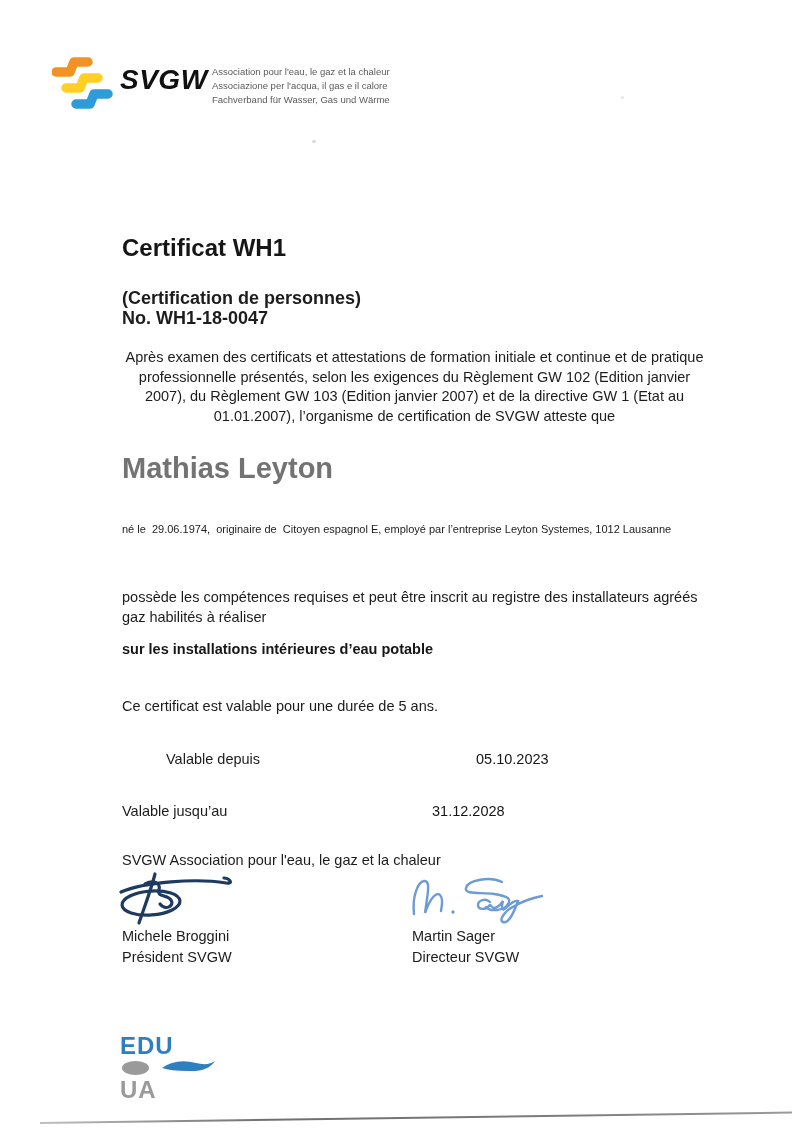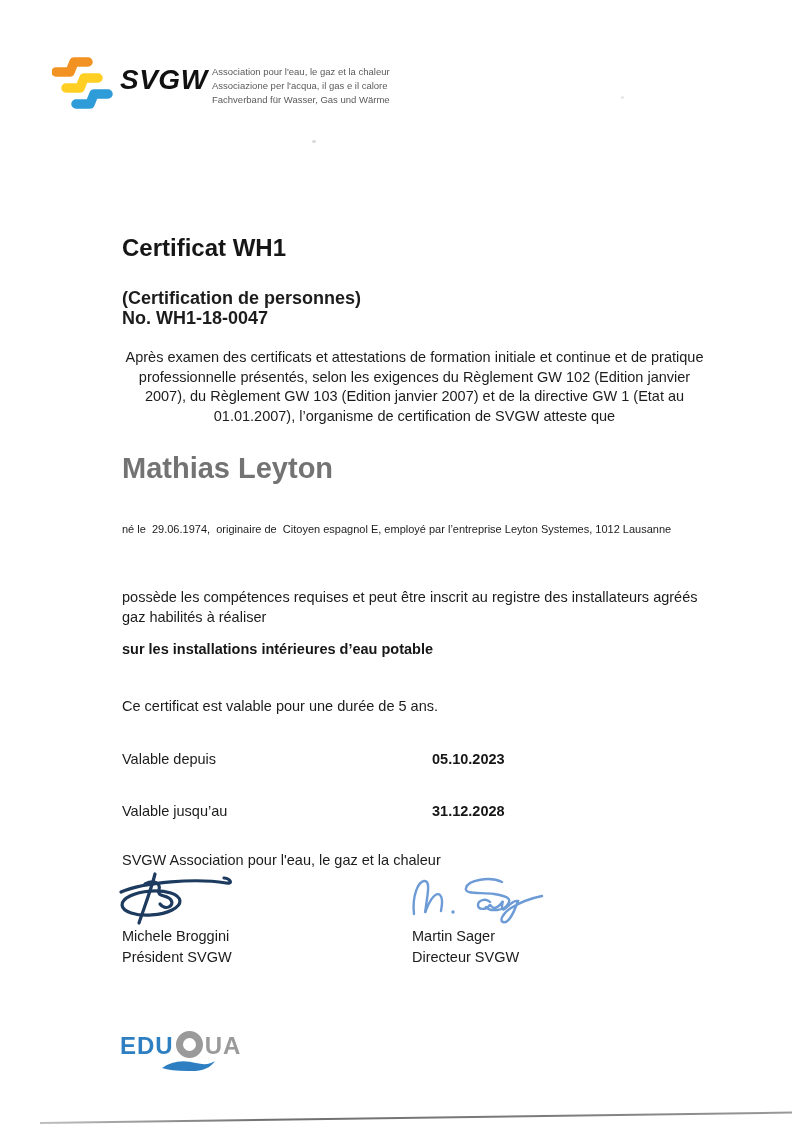--- a/index.html
+++ b/index.html
@@ -27,37 +27,37 @@
   .title { position:absolute; left:122px; top:234px; font-size:24px; font-weight:700; color:#161616; }
   .subtitle { position:absolute; left:122px; top:288px; font-size:18px; font-weight:700; line-height:20px; color:#1c1c1c; }
   .intro { position:absolute; left:122px; top:348px; width:585px; font-size:14.5px; line-height:19.5px; color:#1c1c1c;text-align:center; }
   .holder-name { position:absolute; left:122px; top:452px; font-size:29px; font-weight:700; color:#737373; }
   .holder-details { position:absolute; left:122px; top:520px; width:588px; font-size:11px; line-height:19.5px; white-space:pre-wrap; color:#1c1c1c; }
   .competence-intro { position:absolute; left:122px; top:588px; width:585px; font-size:14.5px; line-height:19.5px; color:#1c1c1c; }
   .scope { position:absolute; left:122px; top:640px; font-size:14.5px; font-weight:700; line-height:19.5px; color:#161616; }
   .validity-note { position:absolute; left:122px; top:698px; font-size:14.5px; color:#1c1c1c; }
 
   .label { position:absolute; left:122px; font-size:14.5px; color:#1c1c1c; }
-  .value { position:absolute; left:432px; font-size:14.5px; font-weight:700; color:#161616; }
-  .row-from { top:751px; }
+  .value { position:absolute; left:432px; font-size:14.5px; font-weight:400; color:#161616; }
+  .row-from { top:751px;margin-left:44px; }
   .row-to   { top:803px; }
 
   .org-line { position:absolute; left:122px; top:852px; font-size:14.5px; color:#1c1c1c; }
 
   
   .sig-left  { position:absolute; left:114px; top:870px; }
   .sig-right { position:absolute; left:406px; top:868px; }
   .sig-left path, .sig-left ellipse { fill:none; stroke:var(--signature-left-ink); stroke-width:3.2; stroke-linecap:round; }
   .sig-right path { fill:none; stroke:var(--signature-right-ink); stroke-width:2.4; stroke-linecap:round; }
   .sig-block { position:absolute; top:926px; font-size:14.5px; line-height:21px; color:#1c1c1c; }
   .sig-block-left  { left:122px; }
   .sig-block-right { left:412px; }
 
   
-  .eduqua { position:absolute; left:120px; top:1030px; height:46px; display:flex; align-items:flex-start; }
+  .eduqua { position:absolute; left:120px; top:1030px; height:46px; display:flex; align-items:flex-start;flex-direction:column; }
   .eduqua-part { font-size:24px; font-weight:800; letter-spacing:1px; padding-top:2px; }
   .eduqua-edu { color:var(--eduqua-blue); }
   .eduqua-ua  { color:var(--eduqua-gray); }
   .eduqua-ring {
     width:27px; height:27px; border:7px solid var(--eduqua-gray);
     border-radius:50%; margin:0 2px; transform:translateY(1px);
   }
   .eduqua-wave { position:absolute; left:40px; top:28px; }
   .eduqua-wave path { fill:var(--eduqua-blue); }
 

